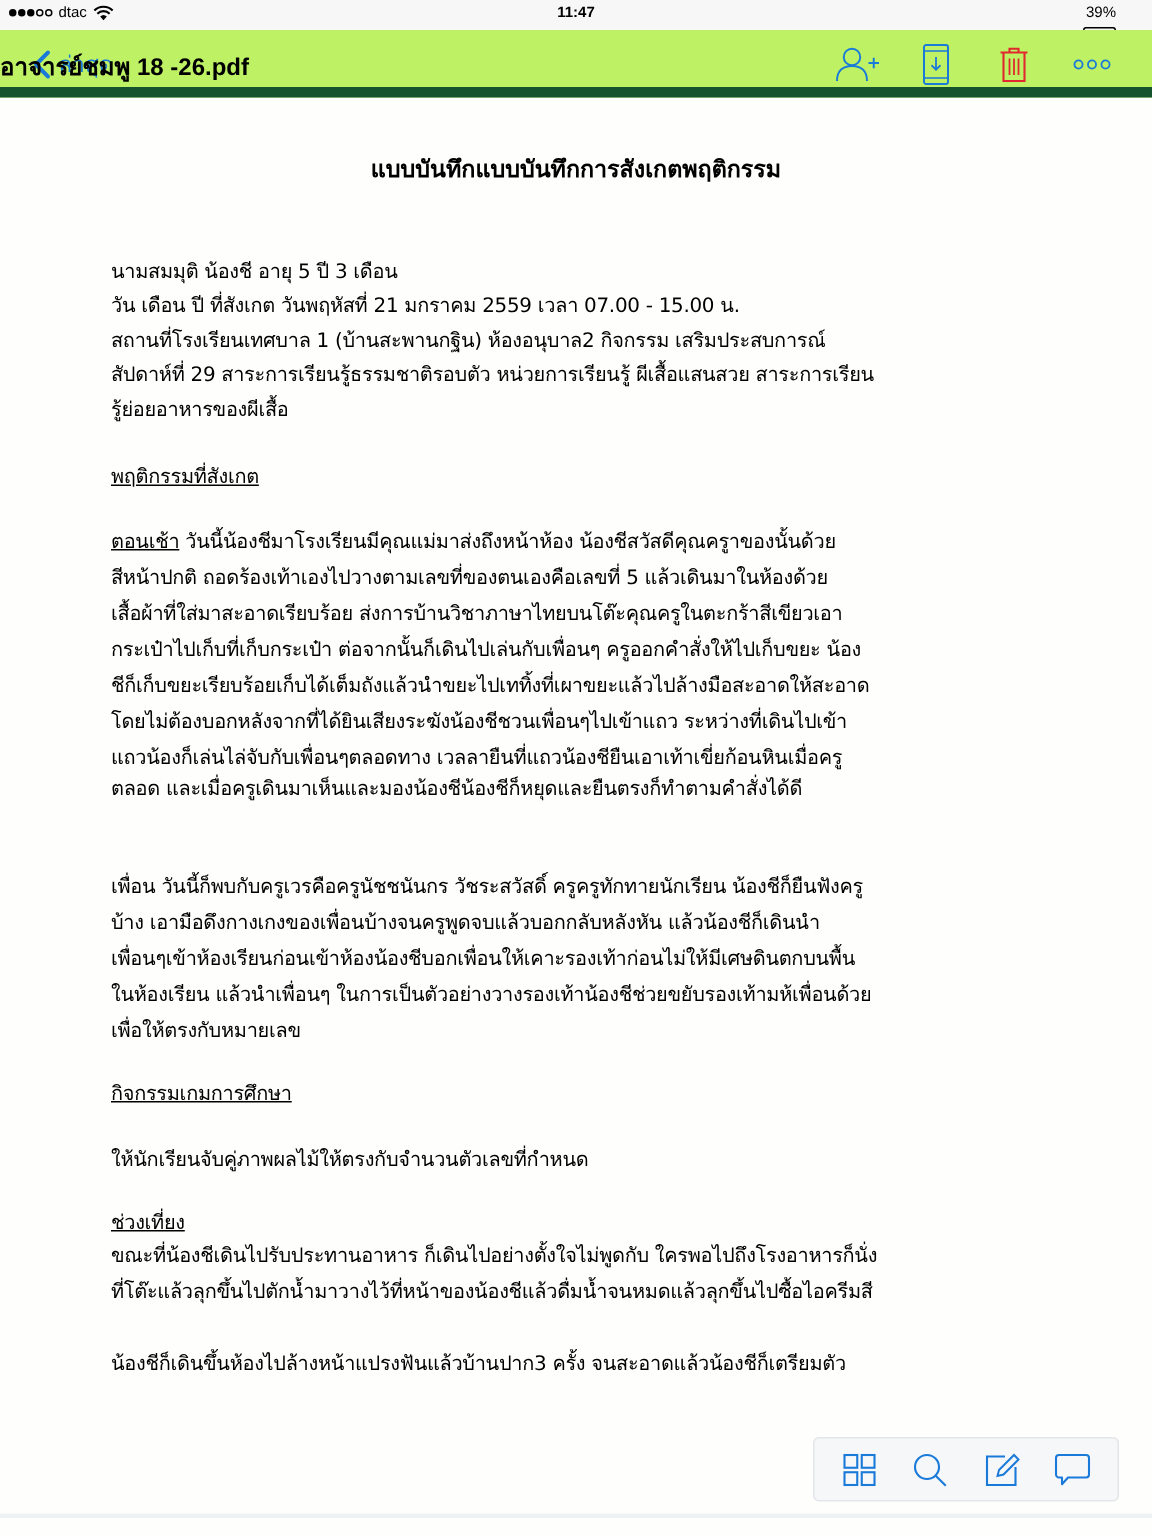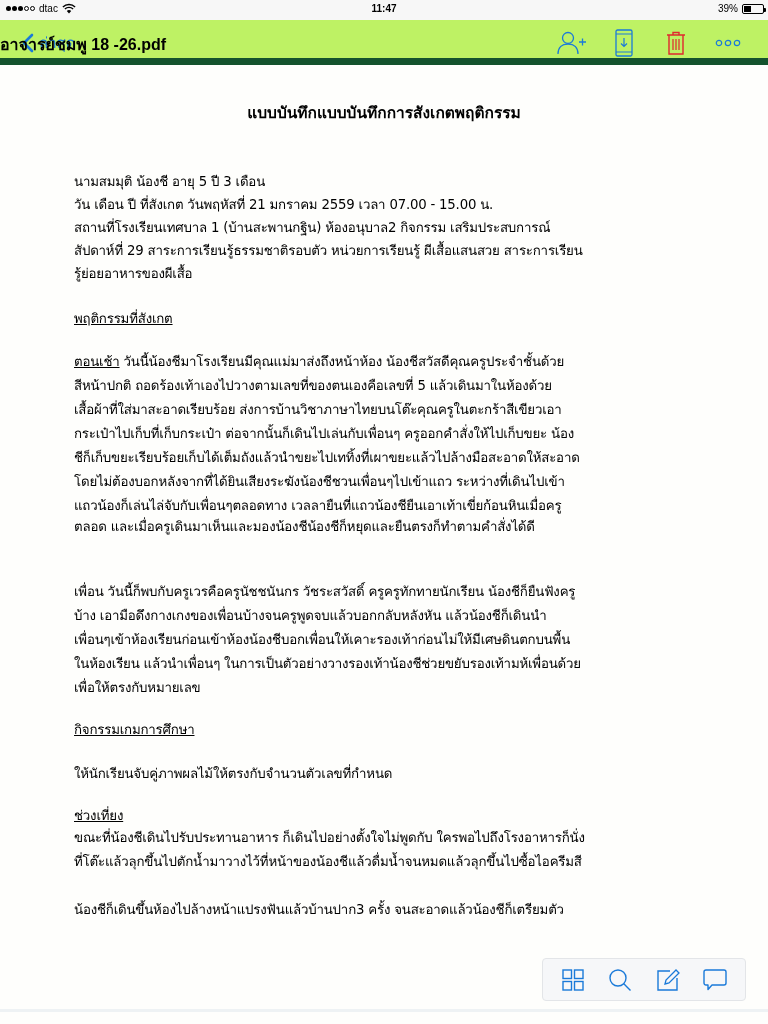--- a/index.html
+++ b/index.html
@@ -6,21 +6,21 @@
   html, body { width: 768px; height: 1024px; overflow: hidden; background: #fefefc; }
   body { font-family: "DejaVu Sans", "Liberation Sans", sans-serif; position: relative; color: #000; }
 
   
   .status-bar { position: absolute; top: 0; left: 0; width: 768px; height: 20px; background: #f7f7f7; font-size: 10px; font-family: "Liberation Sans", sans-serif; }
   .status-left { position: absolute; left: 6px; top: 3px; display: flex; align-items: center; gap: 4px; }
   .signal { display: flex; gap: 1px; align-items: center; }
   .dot { width: 5px; height: 5px; border-radius: 50%; background: #000; }
   .dot.empty { background: transparent; border: 0.8px solid #000; }
   .status-time { position: absolute; left: 0; width: 768px; text-align: center; top: 3px; font-weight: bold; }
-  .status-right { position: absolute; right: 4px; top: 3px; display: flex; align-items: flex-end; gap: 4px; }
+  .status-right { position: absolute; right: 24px; top: 3px; display: flex; align-items: flex-end; gap: 4px; flex-direction: column; }
   .battery { width: 22px; height: 10px; border: 1px solid #000; border-radius: 2px; position: relative; padding: 1px; }
   .battery-fill { height: 100%; background: #000; }
   .battery-tip { position: absolute; right: -3px; top: 3px; width: 2px; height: 4px; background: #000; border-radius: 0 1px 1px 0; }
 
   
   .nav-bar { position: absolute; top: 20px; left: 0; width: 768px; height: 45px; background: #bef264; border-bottom: 7px solid #14532d; font-family: "Liberation Sans", sans-serif; }
   .back-button { position: absolute; left: 22px; top: 11px; display: flex; align-items: center; gap: 5px; color: #1a7ad9; font-size: 15px; cursor: pointer; }
   .nav-title { position: absolute; left: 0; width: 768px; top: 12px; text-align: left; font-size: 16px; font-weight: bold; color: #000; pointer-events: none; }
   .nav-actions { position: absolute; right: 14px; top: 7px; display: flex; align-items: center; }
   .nav-btn { width: 52px; height: 32px; display: flex; align-items: center; justify-content: center; cursor: pointer; }
@@ -108,21 +108,21 @@
   <div class="doc-title">แบบบันทึกแบบบันทึกการสังเกตพฤติกรรม</div>
 
   <div class="line" style="top:170px">นามสมมุติ      น้องชี              อายุ  5 ปี 3 เดือน</div>
   <div class="line" style="top:193px">วัน เดือน ปี ที่สังเกต  วันพฤหัสที่  21 มกราคม 2559  เวลา 07.00 - 15.00 น.</div>
   <div class="line" style="top:216px">สถานที่โรงเรียนเทศบาล 1 (บ้านสะพานกฐิน) ห้องอนุบาล2   กิจกรรม เสริมประสบการณ์</div>
   <div class="line" style="top:239px">สัปดาห์ที่ 29  สาระการเรียนรู้ธรรมชาติรอบตัว หน่วยการเรียนรู้ ผีเสื้อแสนสวย สาระการเรียน</div>
   <div class="line" style="top:262px">รู้ย่อยอาหารของผีเสื้อ</div>
 
   <div class="line u" style="top:307px">พฤติกรรมที่สังเกต</div>
 
-  <div class="line" style="top:350px"><span class="u">ตอนเช้า</span><span> วันนี้น้องชีมาโรงเรียนมีคุณแม่มาส่งถึงหน้าห้อง น้องชีสวัสดีคุณครูประจำชั้นด้วย</span></div>
+  <div class="line" style="top:350px"><span class="u">ตอนเช้า</span><span> วันนี้น้องชีมาโรงเรียนมีคุณแม่มาส่งถึงหน้าห้อง น้องชีสวัสดีคุณครูาของนั้นด้วย</span></div>
   <div class="line" style="top:374px">สีหน้าปกติ ถอดร้องเท้าเองไปวางตามเลขที่ของตนเองคือเลขที่ 5 แล้วเดินมาในห้องด้วย</div>
   <div class="line" style="top:398px">เสื้อผ้าที่ใส่มาสะอาดเรียบร้อย   ส่งการบ้านวิชาภาษาไทยบนโต๊ะคุณครูในตะกร้าสีเขียวเอา</div>
   <div class="line" style="top:422px">กระเป๋าไปเก็บที่เก็บกระเป๋า ต่อจากนั้นก็เดินไปเล่นกับเพื่อนๆ ครูออกคำสั่งให้ไปเก็บขยะ น้อง</div>
   <div class="line" style="top:446px">ชีก็เก็บขยะเรียบร้อยเก็บได้เต็มถังแล้วนำขยะไปเททิ้งที่เผาขยะแล้วไปล้างมือสะอาดให้สะอาด</div>
   <div class="line" style="top:470px">โดยไม่ต้องบอกหลังจากที่ได้ยินเสียงระฆังน้องชีชวนเพื่อนๆไปเข้าแถว ระหว่างที่เดินไปเข้า</div>
   <div class="line" style="top:494px">แถวน้องก็เล่นไล่จับกับเพื่อนๆตลอดทาง เวลลายืนที่แถวน้องชียืนเอาเท้าเขี่ยก้อนหินเมื่อครู</div>
   <div class="line" style="top:515px">ตลอด และเมื่อครูเดินมาเห็นและมองน้องชีน้องชีก็หยุดและยืนตรงก็ทำตามคำสั่งได้ดี</div>
 
   <div class="line" style="top:580px">เพื่อน วันนี้ก็พบกับครูเวรคือครูนัชชนันกร วัชระสวัสดิ์ ครูครูทักทายนักเรียน น้องชีก็ยืนฟังครู</div>
   <div class="line" style="top:604px">บ้าง เอามือดึงกางเกงของเพื่อนบ้างจนครูพูดจบแล้วบอกกลับหลังหัน แล้วน้องชีก็เดินนำ</div>

